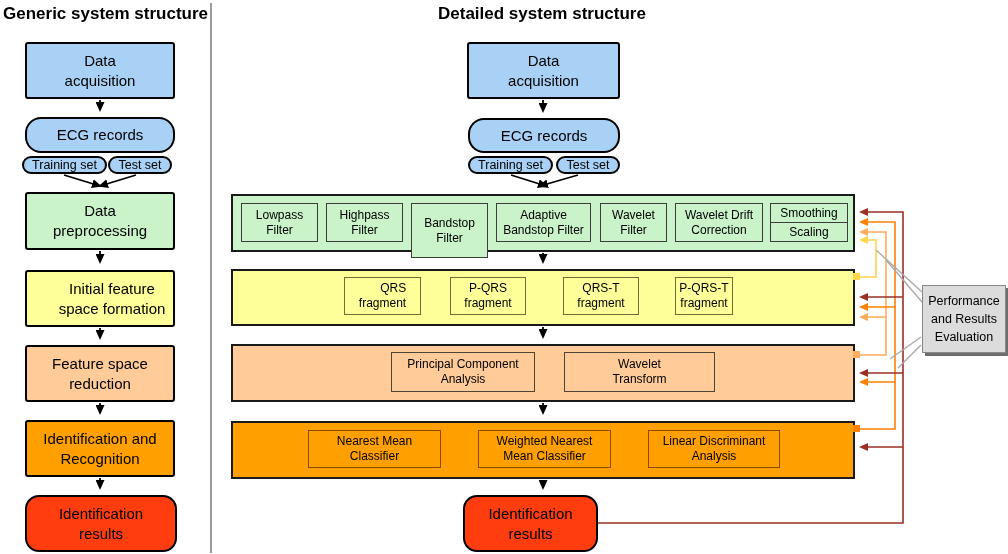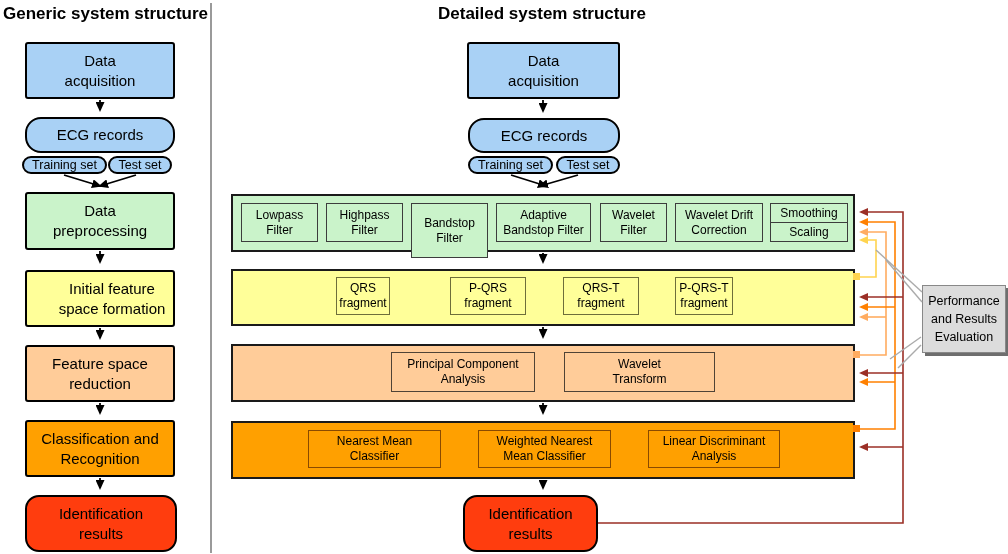--- a/index.html
+++ b/index.html
@@ -67,21 +67,21 @@
 acquisition</div>
   <div class="box blue rounded" style="left:25px; top:117px; width:150px; height:36px;">ECG records</div>
   <div class="box blue pill" style="left:22px; top:156px; width:85px; height:18px;">Training set</div>
   <div class="box blue pill" style="left:108px; top:156px; width:64px; height:18px;">Test set</div>
   <div class="box green" style="left:25px; top:192px; width:150px; height:58px;">Data
 preprocessing</div>
   <div class="box yellow" style="left:25px; top:270px; width:150px; height:57px;">Initial feature
 space formation</div>
   <div class="box peach" style="left:25px; top:345px; width:150px; height:57px;">Feature space
 reduction</div>
-  <div class="box orange" style="left:25px; top:420px; width:150px; height:57px;">Classification and
+  <div class="box orange" style="left:25px; top:420px; width:150px; height:57px;">Identification and
 Recognition</div>
   <div class="box red big-rounded" style="left:25px; top:495px; width:152px; height:57px;">Identification
 results</div>
 
   <div class="box blue" style="left:467px; top:42px; width:153px; height:57px;">Data
 acquisition</div>
   <div class="box blue rounded" style="left:468px; top:118px; width:152px; height:35px;">ECG records</div>
   <div class="box blue pill" style="left:468px; top:156px; width:85px; height:18px;">Training set</div>
   <div class="box blue pill" style="left:556px; top:156px; width:64px; height:18px;">Test set</div>
 
@@ -96,21 +96,21 @@
 Bandstop Filter</div>
     <div class="inner" style="left:367px; top:7px; width:67px; height:39px;">Wavelet
 Filter</div>
     <div class="inner" style="left:442px; top:7px; width:88px; height:39px;">Wavelet Drift
 Correction</div>
     <div class="inner" style="left:537px; top:7px;  width:78px; height:20px;">Smoothing</div>
     <div class="inner" style="left:537px; top:26px; width:78px; height:20px;">Scaling</div>
   </div>
 
   <div class="row row-yellow yellow" style="left:231px; top:269px; width:624px; height:57px;">
-    <div class="inner" style="left:103px; top:6px; width:54px; height:38px;">QRS
+    <div class="inner" style="left:111px; top:6px; width:77px; height:38px;text-align:right;">QRS
 fragment</div>
     <div class="inner" style="left:217px; top:6px; width:76px; height:38px;">P-QRS
 fragment</div>
     <div class="inner" style="left:330px; top:6px; width:76px; height:38px;">QRS-T
 fragment</div>
     <div class="inner" style="left:442px; top:6px; width:58px; height:38px;">P-QRS-T
 fragment</div>
   </div>
 
   <div class="row row-peach peach" style="left:231px; top:344px; width:624px; height:58px;">

